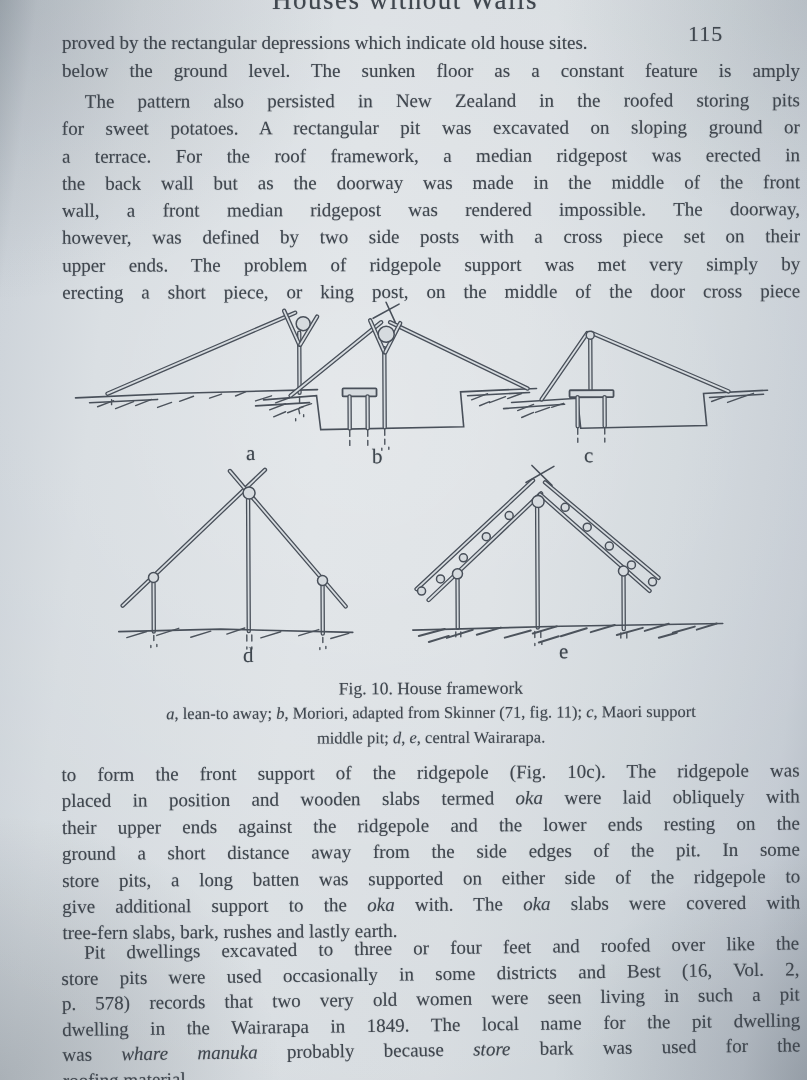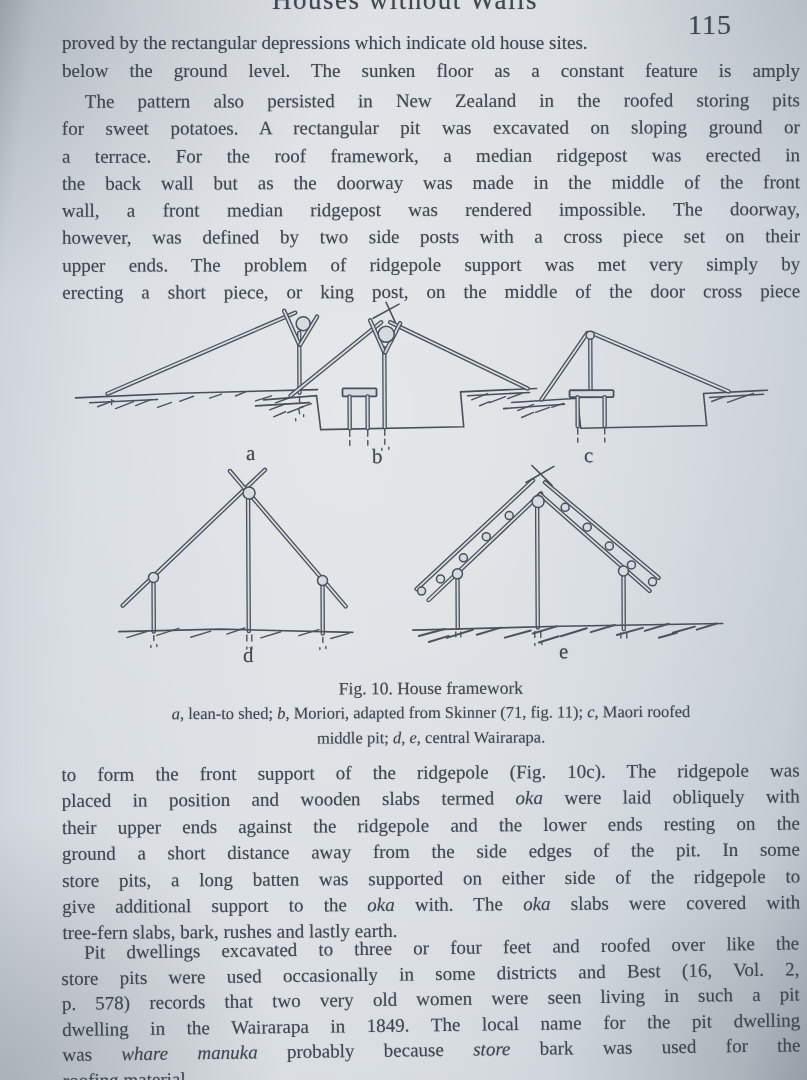--- a/index.html
+++ b/index.html
@@ -17,21 +17,21 @@
     position:absolute; inset:0;
     font-family:"Liberation Serif","DejaVu Serif",serif;
     color:#40474f;
     text-shadow:0 0 1.1px rgba(64,71,79,0.45);
   }
   #header-title{
     position:absolute; top:-15px; left:60px; width:690px;
     text-align:center; font-size:27px; letter-spacing:1.5px; white-space:nowrap;
   }
   #page-number{
-    position:absolute; top:9px; left:688px; font-size:28px; letter-spacing:1px;
+    position:absolute; top:21px; left:688px; font-size:22px; letter-spacing:1px;
   }
   .para{ position:absolute; left:62px; width:738px; font-size:19px; }
   #p1{ top:29px;  line-height:27.5px; }
   #p2{ top:87px;  line-height:27.3px; transform:rotate(-0.12deg); }
   #p3{ top:762px; line-height:26.4px; transform:rotate(-0.35deg); transform-origin:left center; }
   #p4{ top:940px; line-height:25.6px; transform:rotate(-0.75deg); transform-origin:left center; }
   .line{ text-align:justify; text-align-last:justify; }
   .line.last{ text-align-last:left; }
   #p2 .line:first-child, #p4 .line:first-child{ text-indent:23px; }
 
@@ -266,21 +266,21 @@
       <div class="fig-label" style="left:186px; top:148px;">a</div>
       <div class="fig-label" style="left:312px; top:152px;">b</div>
       <div class="fig-label" style="left:524px; top:152px;">c</div>
       <div class="fig-label" style="left:182px; top:350px;">d</div>
       <div class="fig-label" style="left:498px; top:348px;">e</div>
     </div>
 
     <div id="caption">
       <div id="caption-title">Fig. 10. House framework</div>
       <div id="caption-lines">
-          <div class="cap-line"><i>a</i><span>, lean-to shed; </span><i>b</i><span>, Moriori, adapted from Skinner (71, fig. 11); </span><i>c</i><span>, Maori roofed</span></div>
+          <div class="cap-line"><i>a</i><span>, lean-to away; </span><i>b</i><span>, Moriori, adapted from Skinner (71, fig. 11); </span><i>c</i><span>, Maori support</span></div>
           <div class="cap-line"><span>middle pit; </span><i>d</i><span>, </span><i>e</i><span>, central Wairarapa.</span></div>
         </div>
     </div>
 
     <div id="p3" class="para">
         <div class="line">to form the front support of the ridgepole (Fig. 10c). The ridgepole was</div>
         <div class="line"><span>placed in position and wooden slabs termed </span><i>oka</i><span> were laid obliquely with</span></div>
         <div class="line">their upper ends against the ridgepole and the lower ends resting on the</div>
         <div class="line">ground a short distance away from the side edges of the pit. In some</div>
         <div class="line">store pits, a long batten was supported on either side of the ridgepole to</div>

